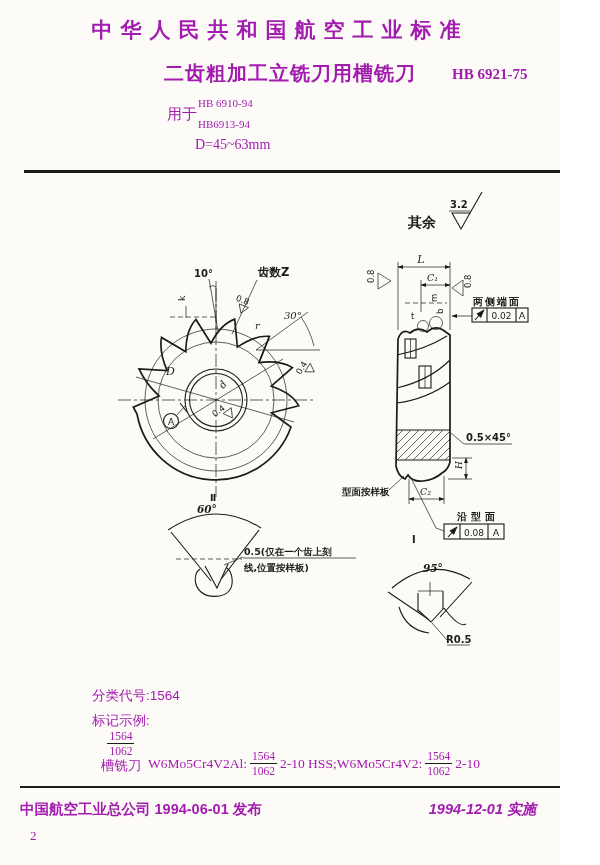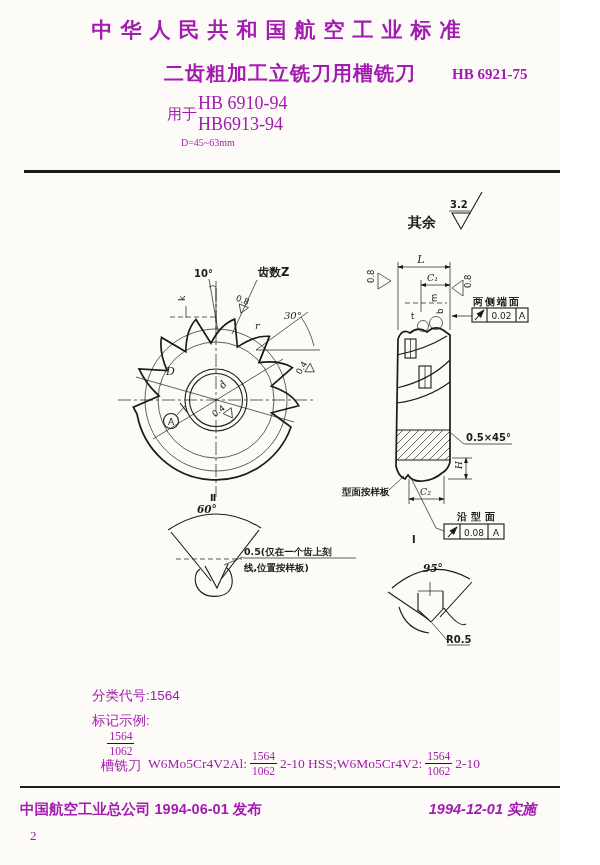--- a/index.html
+++ b/index.html
@@ -6,22 +6,22 @@
   .page{
     position:relative;width:560px;height:865px;
     background:#fcfbf7;color:#a21caf;overflow:hidden;
     font-family:"Liberation Sans",sans-serif;
   }
   .abs{position:absolute;white-space:nowrap;}
   .std-name{left:50%;transform:translateX(-50%);top:16px;font-size:21px;font-weight:bold;letter-spacing:8px;}
   .doc-title{left:148px;top:60px;font-size:20px;font-weight:bold;letter-spacing:1px;margin-left:16px;}
   .doc-code{left:452px;top:66px;font-size:15px;font-weight:bold;font-family:"Liberation Serif",serif;}
   .scope-prefix{left:167px;top:105px;font-size:15px;text-align:right;}
-  .scope-lines{left:198px;top:93px;font-size:18px;font-family:"Liberation Serif",serif;line-height:21px;}
-  .dia-range{left:181px;top:137px;font-size:10px;font-family:"Liberation Serif",serif;}
+  .scope-lines{left:198px;top:93px;font-size:11px;font-family:"Liberation Serif",serif;line-height:21px;}
+  .dia-range{left:195px;top:137px;font-size:14px;font-family:"Liberation Serif",serif;}
   .rule{position:absolute;background:#1b1b1b;}
   .rule-top{left:24px;top:170px;width:552px;height:3px;}
   .rule-bottom{left:20px;top:786px;width:560px;height:2px;}
   .class-line{left:92px;top:687px;font-size:13.5px;}
   .mark-row{left:92px;top:712px;display:flex;align-items:center;font-size:13.5px;flex-direction:column;}
   .formula-row{left:148px;top:750px;display:flex;align-items:center;font-size:13.5px;font-family:"Liberation Serif",serif;}
   .frac{display:inline-flex;flex-direction:column;align-items:center;line-height:1.05;font-size:11.5px;margin:0 3px;font-family:"Liberation Serif",serif;}
   .frac .num{border-bottom:1px solid #1b1b1b;padding:0 2px 1px 2px;}
   .frac .den{padding-top:1px;}
   .publisher{left:20px;top:800px;font-size:14.5px;font-weight:bold;}

